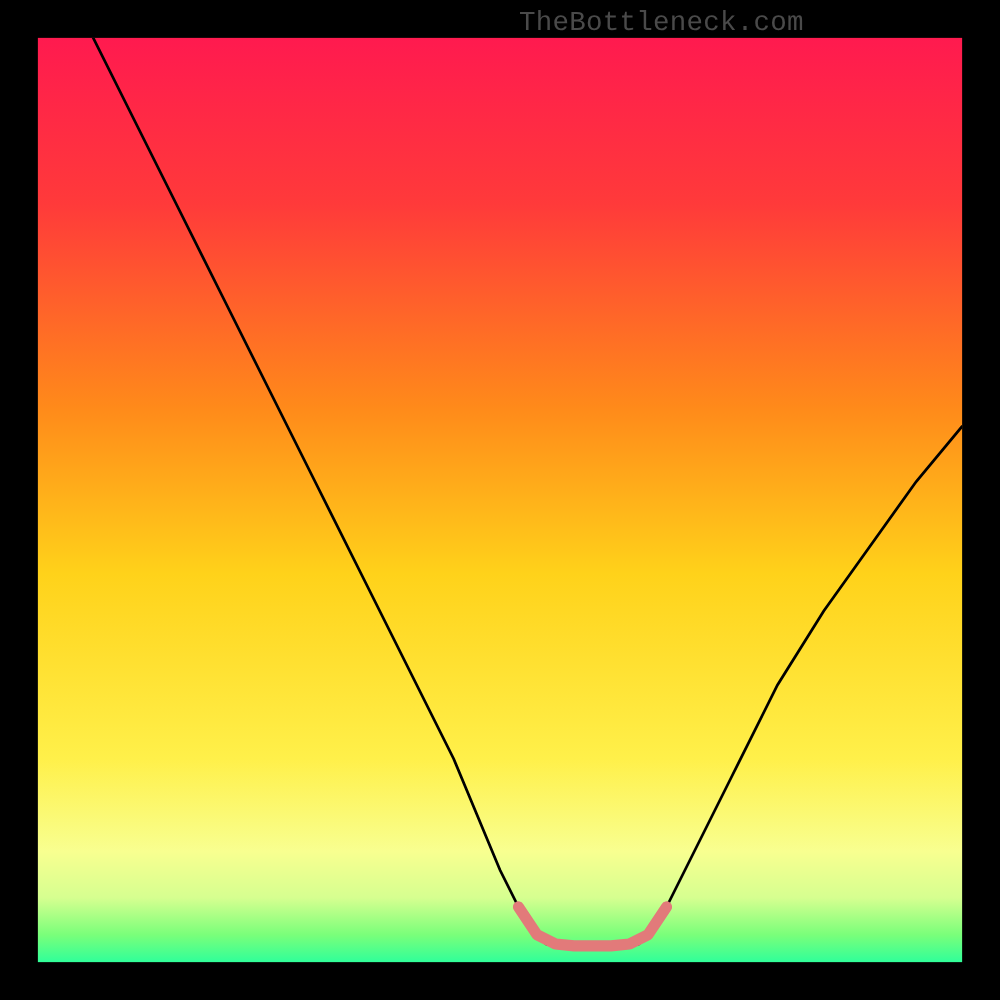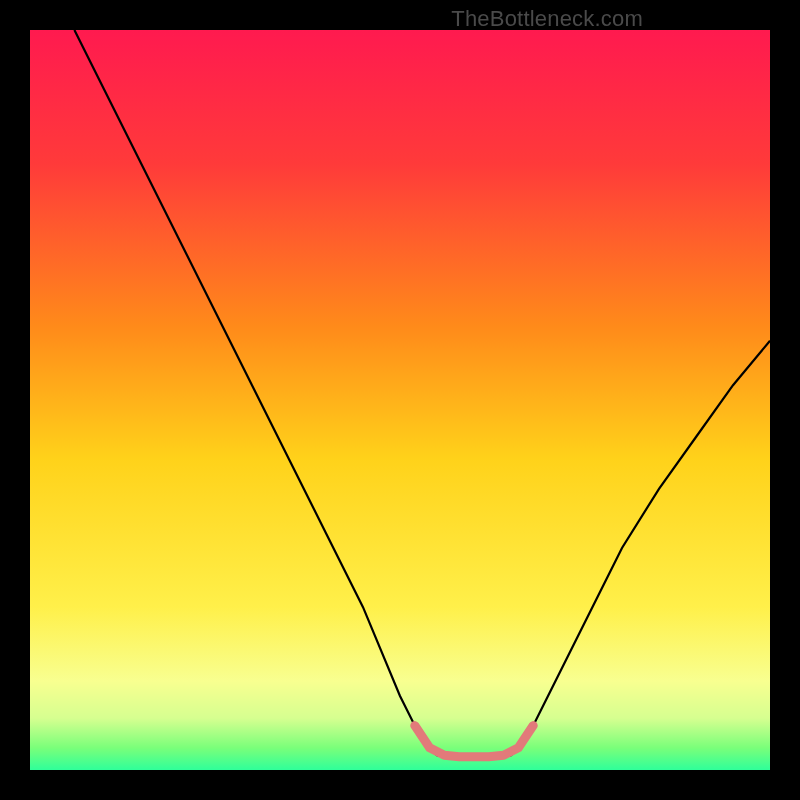--- a/index.html
+++ b/index.html
@@ -9,20 +9,21 @@
     height: 800px;
     background: #000;
     overflow: hidden;
     font-family: -apple-system, BlinkMacSystemFont, "Segoe UI", Arial, sans-serif;
   }
   .chart-container {
     position: relative;
     width: 663px;
     height: 800px;
     background: #000;
+    font-family: Liberation Mono, monospace;
   }
   .watermark {
     position: absolute;
     top: 6px;
     right: 20px;
     color: #4a4a4a;
     font-size: 22px;
     font-weight: 500;
     z-index: 10;
     letter-spacing: 0.2px;

